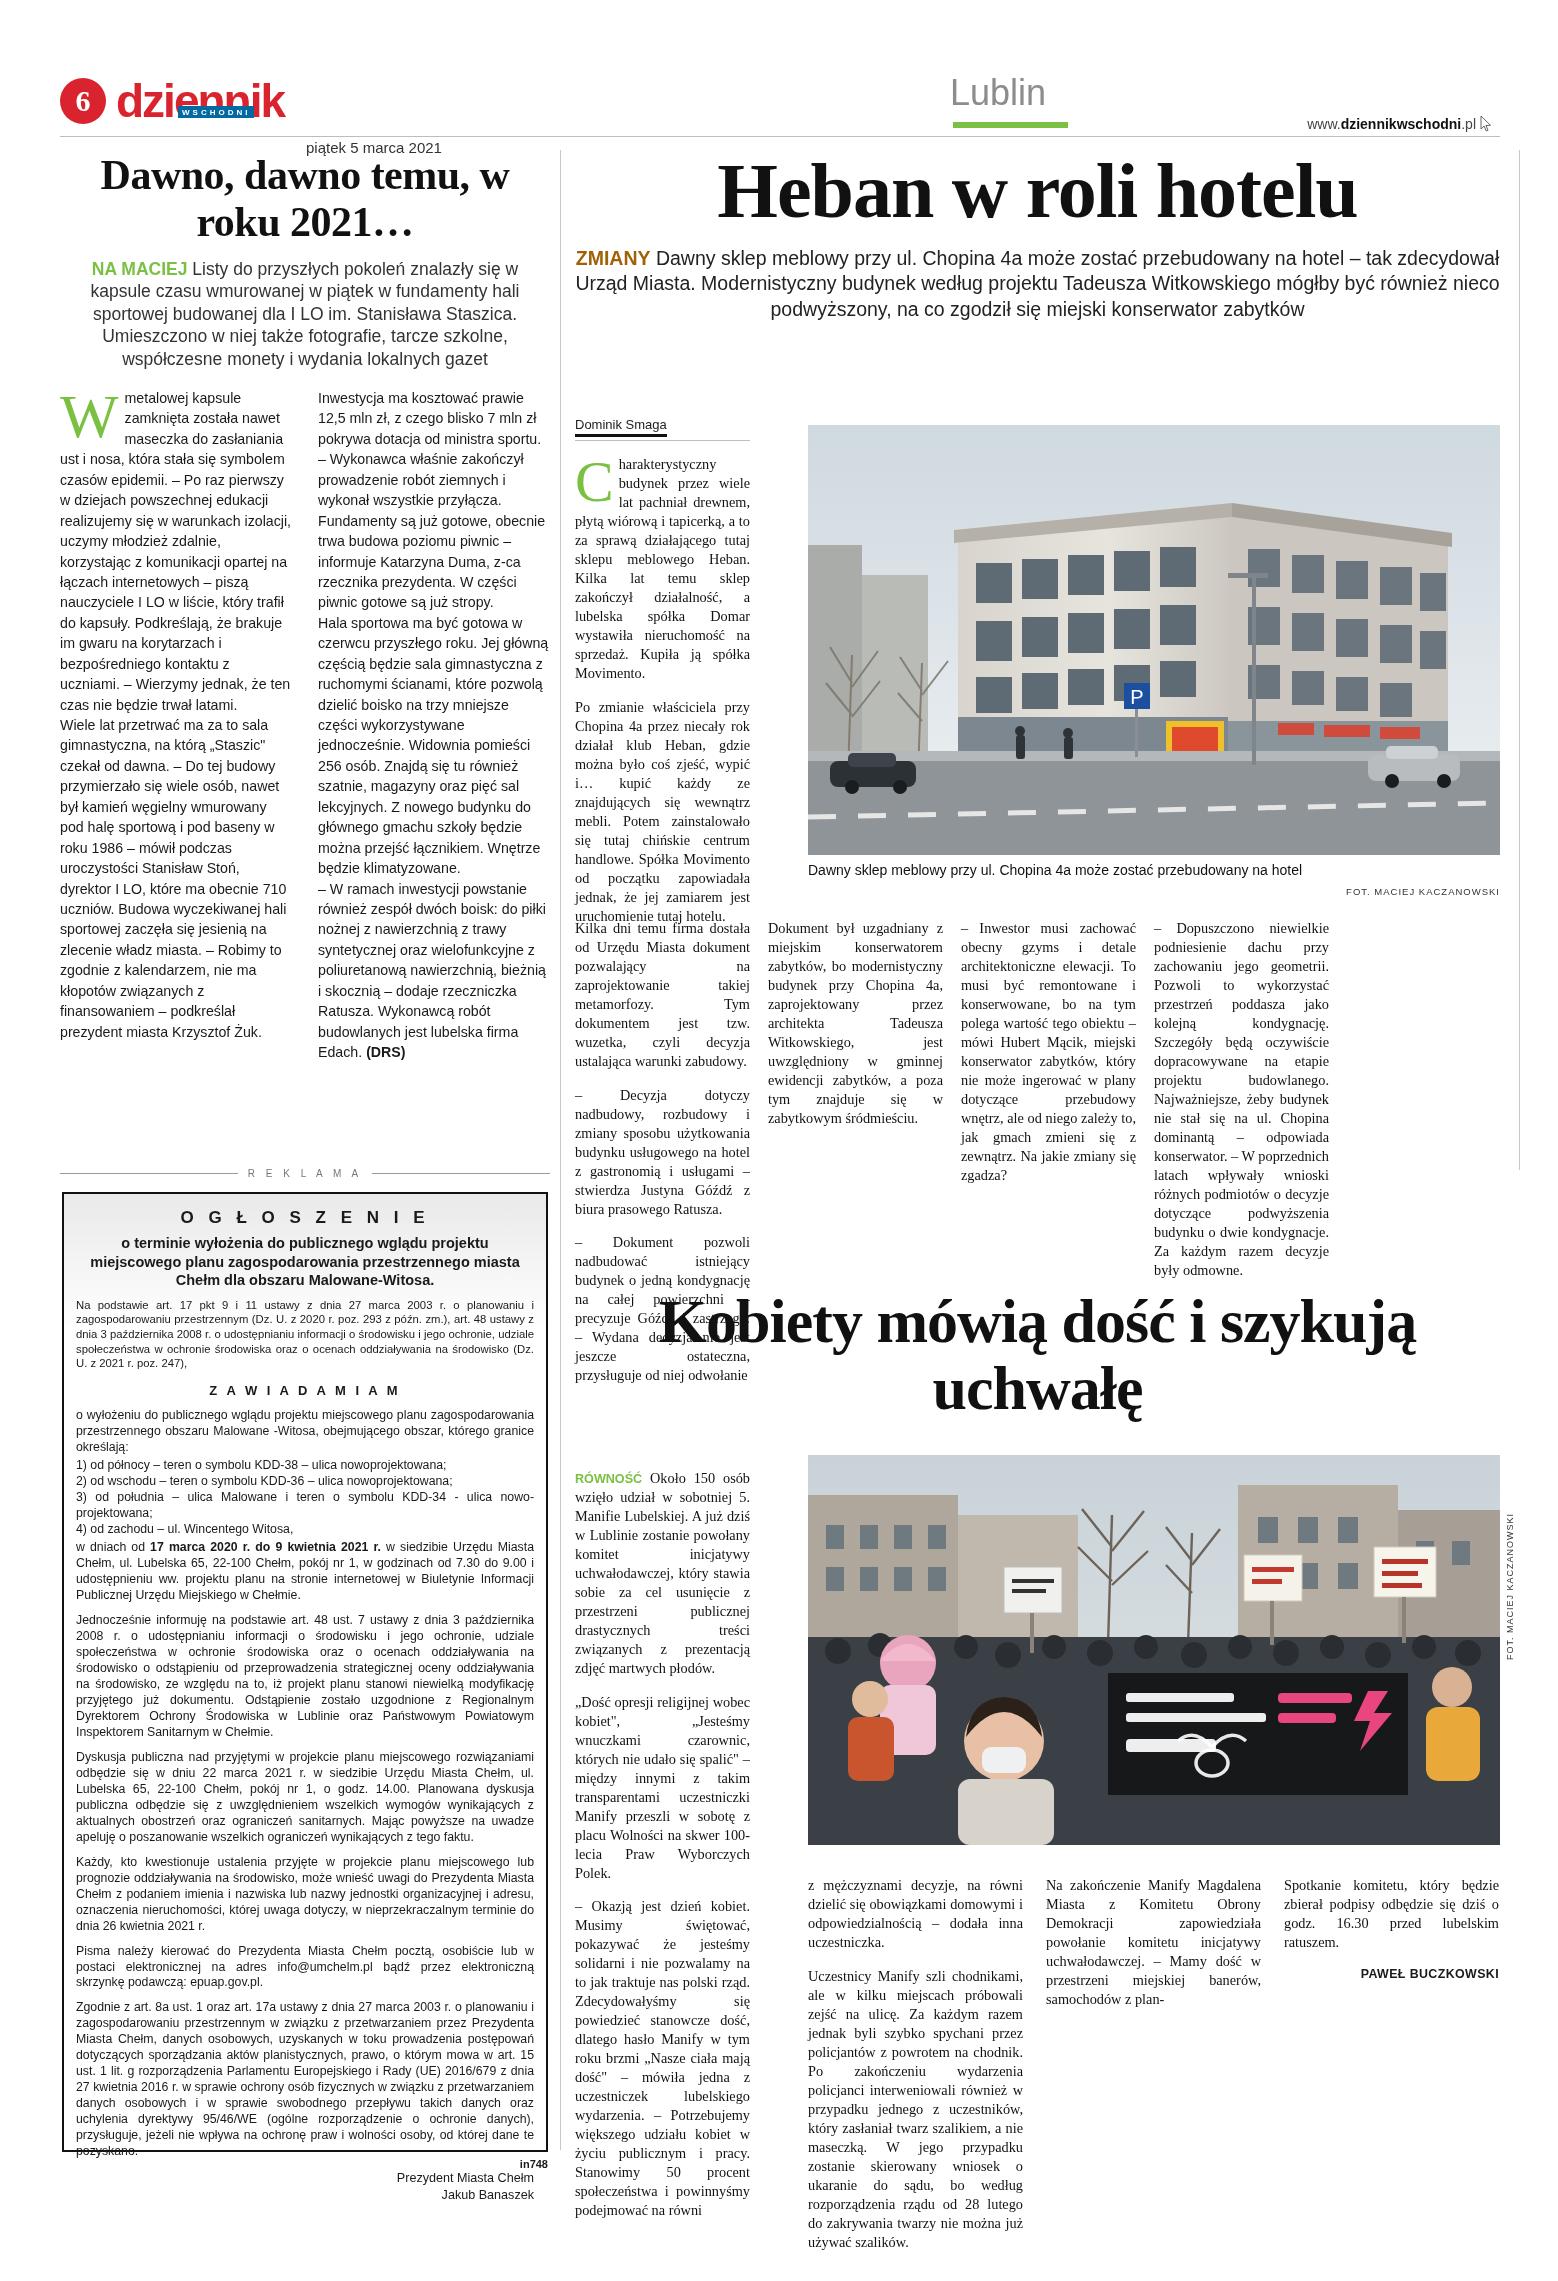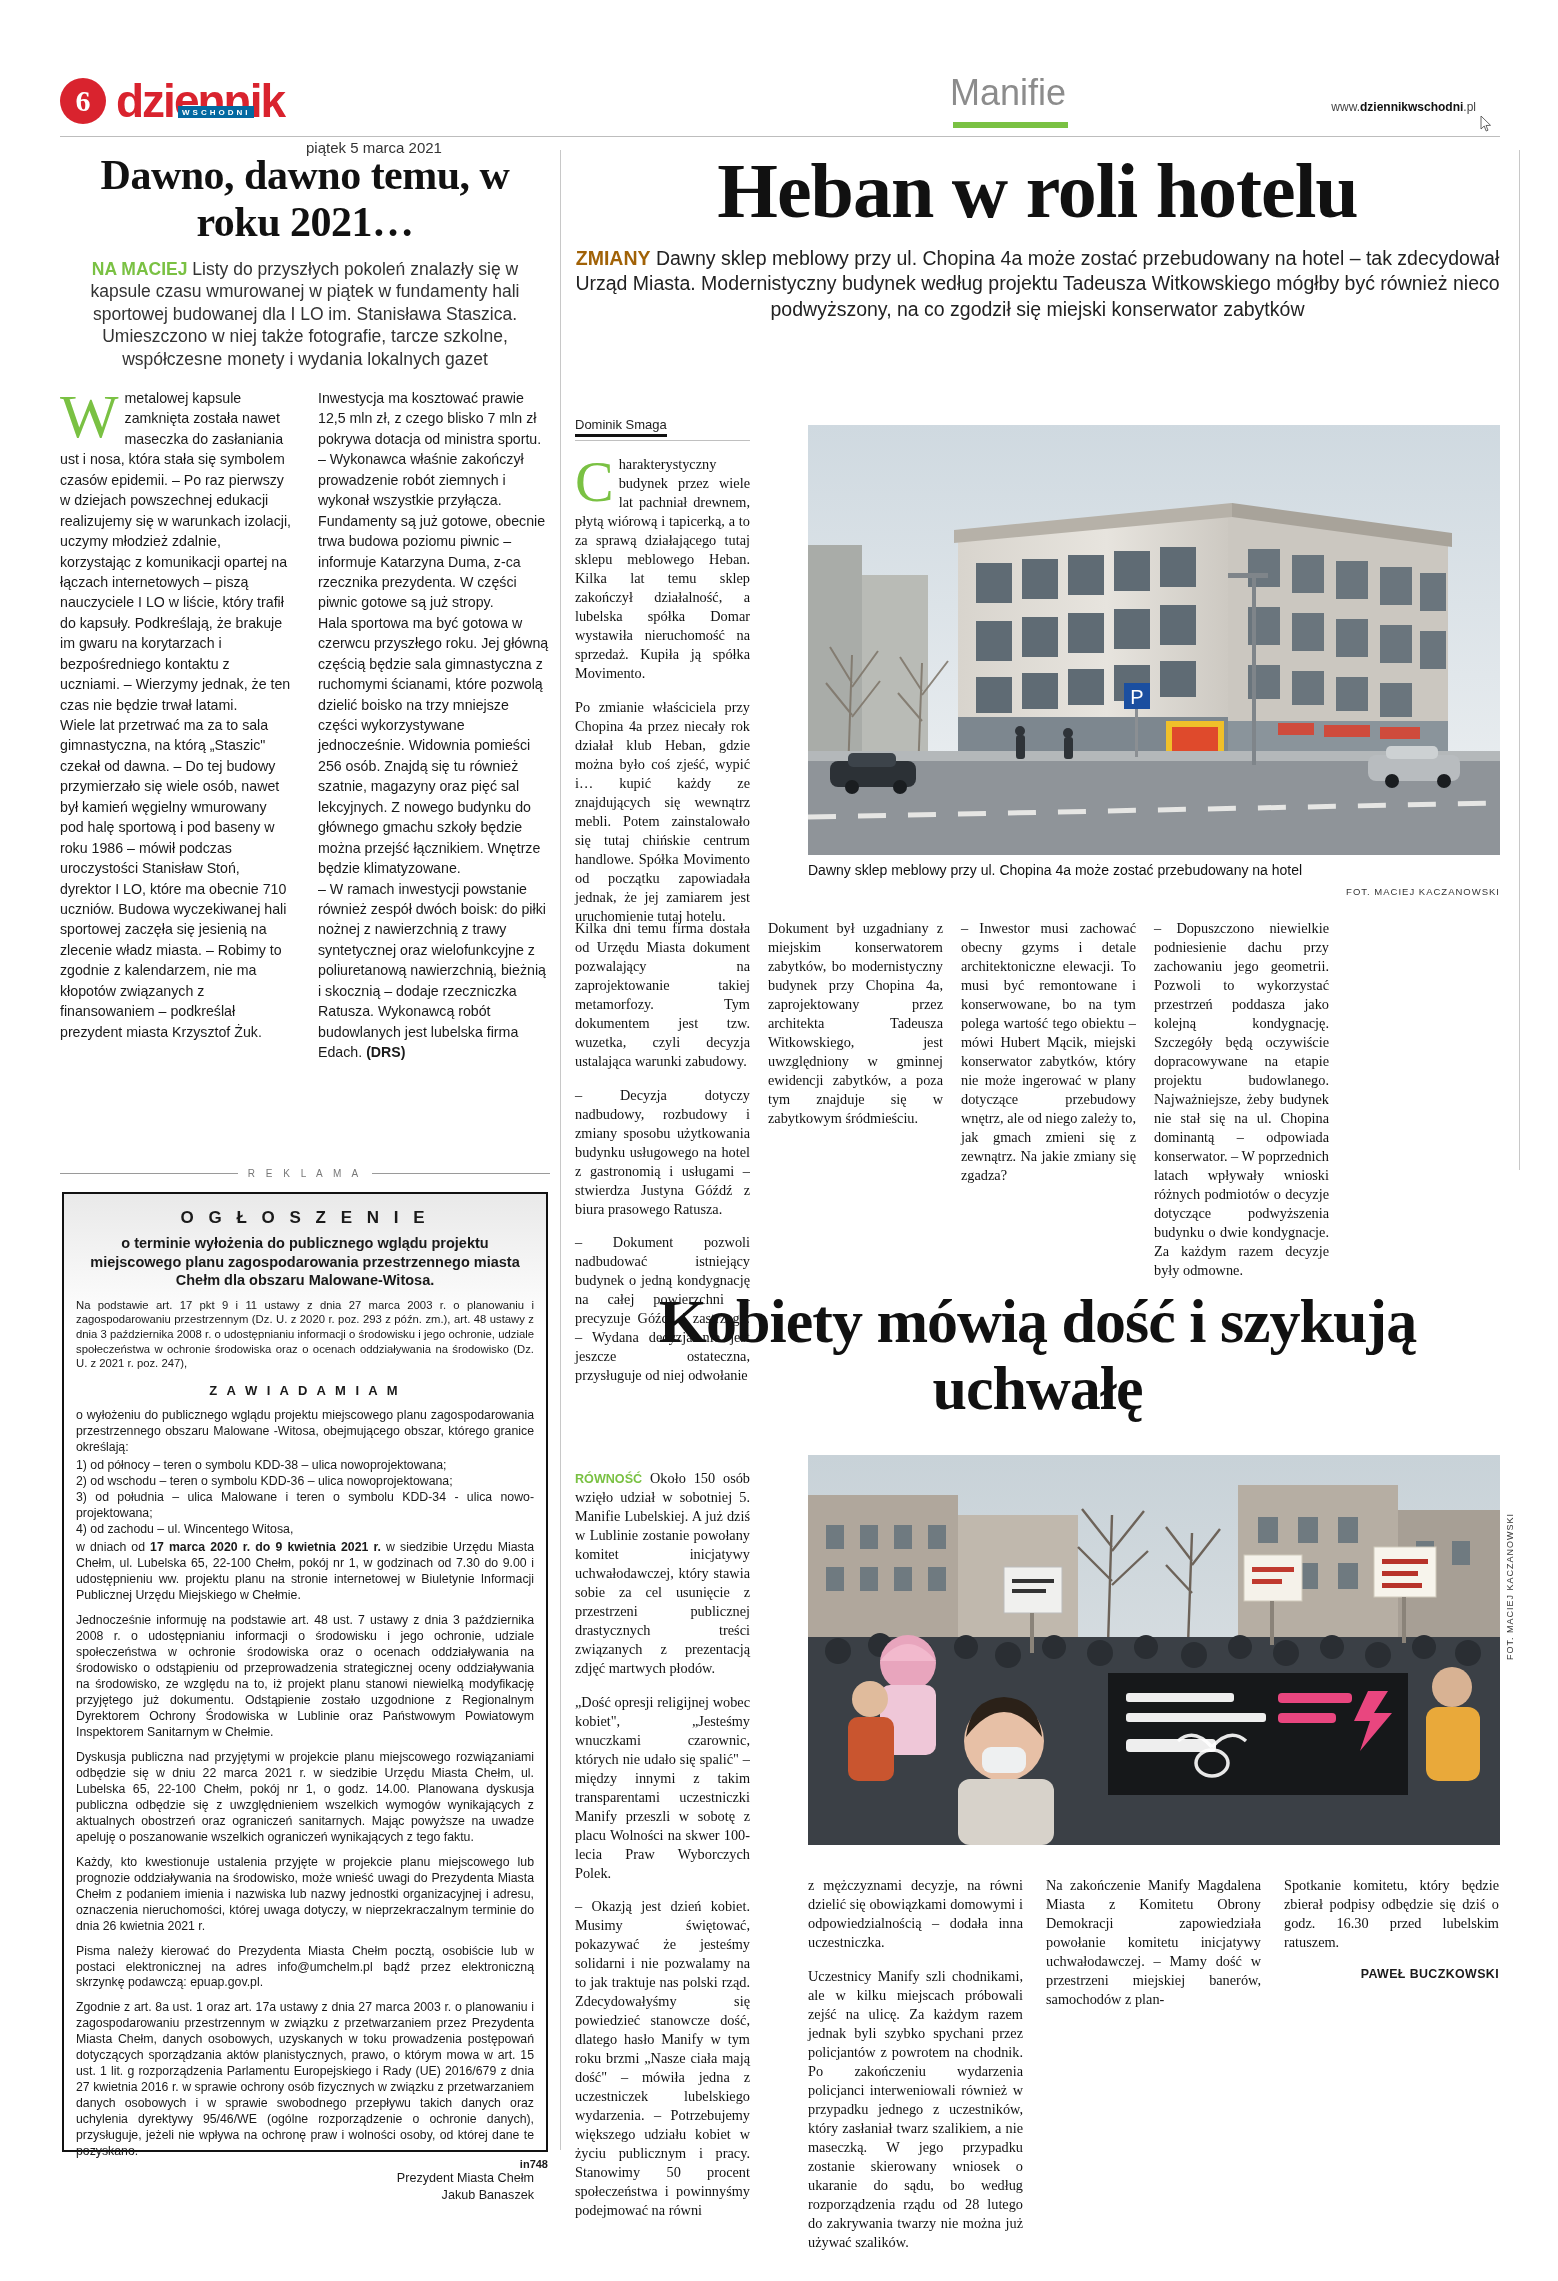--- a/index.html
+++ b/index.html
@@ -21,21 +21,21 @@
     background:#d9232e; color:#fff; font-weight:bold; font-size:30px;
     display:flex; align-items:center; justify-content:center; font-family:"Liberation Serif", serif;
   }
   .logo { position:absolute; left:56px; top:-2px; font-family:"Liberation Sans", sans-serif;
     font-weight:bold; font-size:46px; color:#d9232e; letter-spacing:-2px; line-height:50px; }
   .logo-sub { position:absolute; left:118px; top:28px; background:#0369a1; color:#fff;
     font-size:8px; letter-spacing:3px; padding:2px 4px 1px 4px; font-weight:bold; }
   .issue-date { position:absolute; left:246px; top:28px; font-size:15px; color:#333;margin-top:33px; }
   .section-title { position:absolute; left:890px; top:-6px; font-size:36px; color:#8c8c8c; font-weight:300; }
   .section-underline { position:absolute; left:893px; top:44px; width:115px; height:6px; background:#7ac143; }
-  .site-url { position:absolute; right:24px; top:22px; font-size:12px; color:#444; }
+  .site-url { position:absolute; right:24px; top:38px; font-size:14px; color:#444; }
   .site-url b { color:#111; }
   .masthead-rule { position:absolute; left:60px; top:136px; width:1440px; height:1px; background:#bdbdbd; }
   .cursor-icon { position:absolute; right:6px; top:38px; width:14px; height:16px; }
 
   
   .vline { position:absolute; width:1px; background:#c8c8c8; }
 
   
   .left-col { position:absolute; left:60px; top:152px; width:490px; }
   .hl-left { font-family:"Liberation Serif", serif; font-weight:bold; font-size:42px;
@@ -115,21 +115,21 @@
 </head>
 <body>
 
 <div class="page">
 
   <div class="masthead">
     <div class="page-num-circle">6</div>
     <div class="logo">dziennik</div>
     <div class="logo-sub">WSCHODNI</div>
     <div class="issue-date">piątek 5 marca 2021</div>
-    <div class="section-title">Manifie</div>
+    <div class="section-title">Lublin</div>
     <div class="section-underline"></div>
     <div class="site-url"><span>www.</span><b>dziennikwschodni</b><span>.pl</span></div>
     <svg class="cursor-icon" viewBox="0 0 12 16">
         <path d="M0 0 L0 13 L3.2 10 L5.2 15 L7 14.2 L5 9.5 L9.5 9.3 Z" fill="#fff" stroke="#555" stroke-width="0.9"></path>
       </svg>
   </div>
   <div class="masthead-rule"></div>
 
   <div class="vline" style="left:560px; top:150px; height:2000px;"></div>
   <div class="vline" style="left:1519px; top:150px; height:1020px;"></div>

